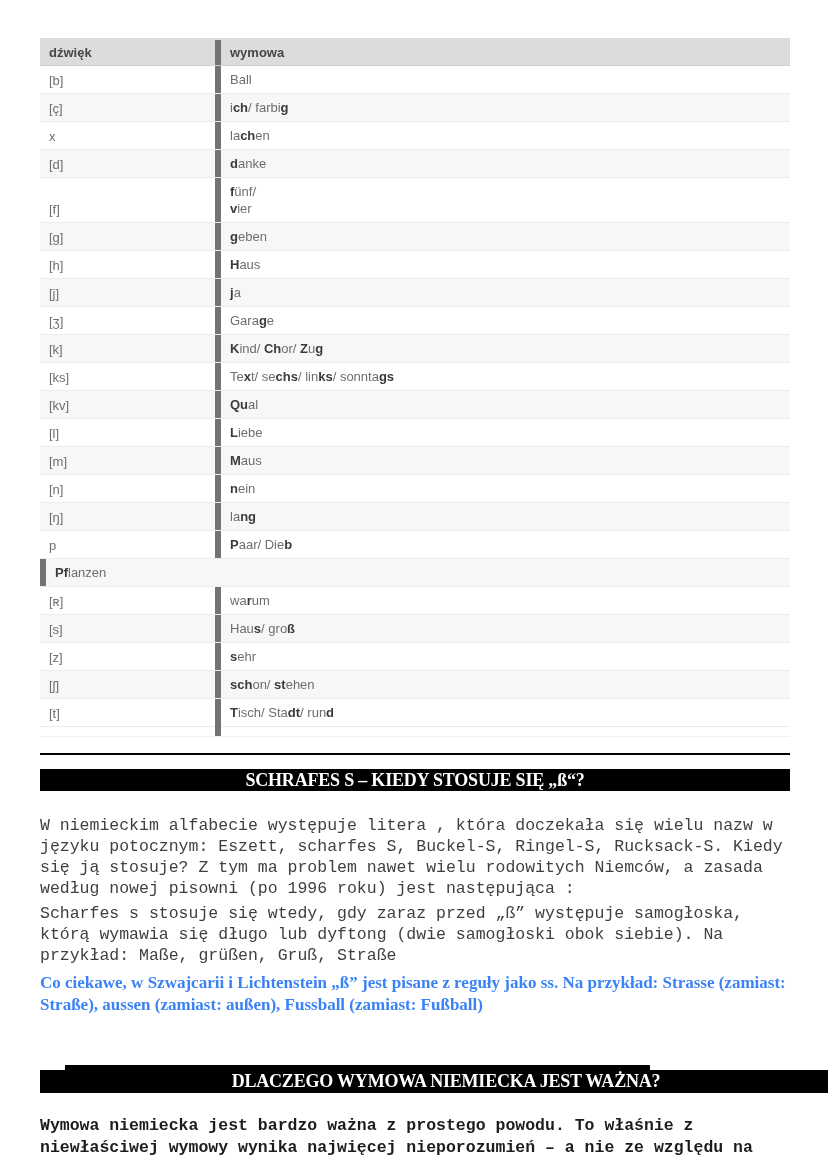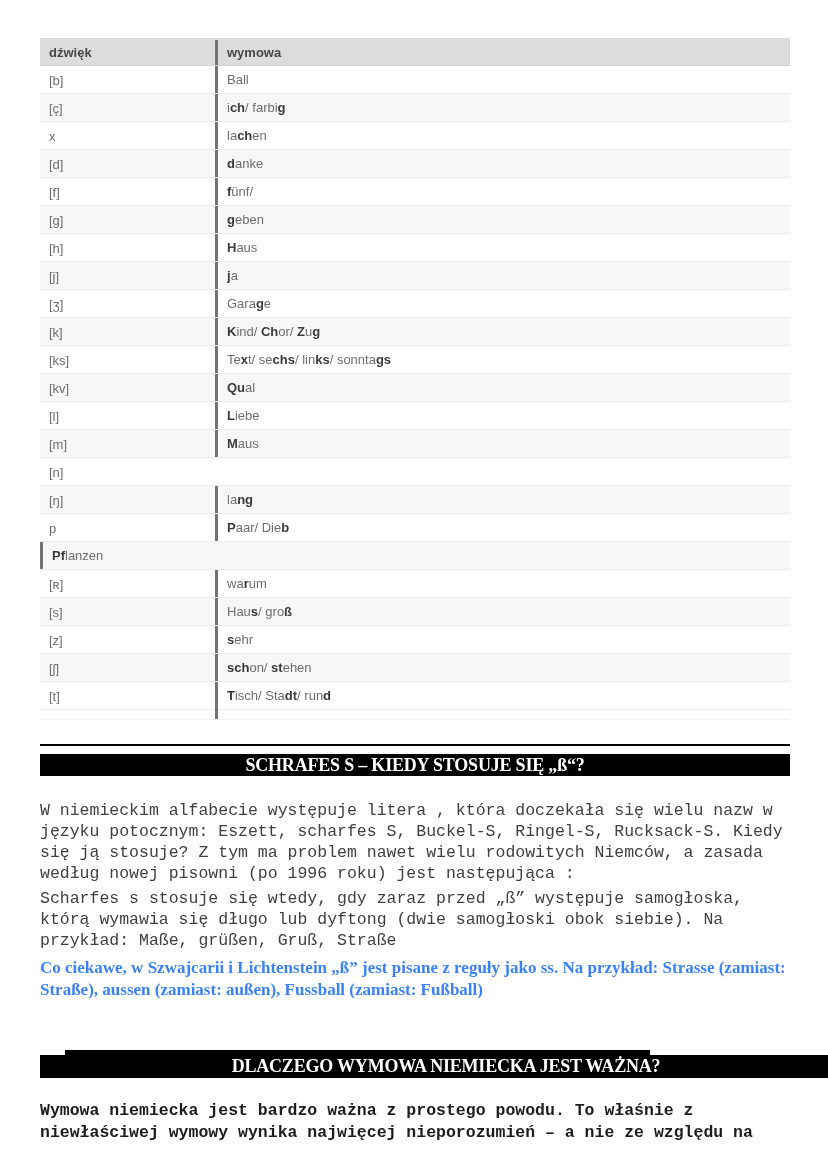--- a/index.html
+++ b/index.html
@@ -35,29 +35,29 @@
   }
   .t-row.partial{min-height:9px;height:9px;border-bottom:1px solid #f1f1f1;}
   .col-sound{
     width:175px;box-sizing:border-box;padding:5px 4px 5px 9px;
     font-size:13px;color:var(--table-text);
     display:flex;flex-direction:column;justify-content:center;
   }
   .t-head .col-sound,.t-head .col-wym{color:#474747;}
   .col-wym{
     flex:1;box-sizing:border-box;padding:5px 4px 5px 9px;
-    border-left:3px solid #737373;
+    border-left:6px solid #737373;
     font-size:13px;color:var(--table-text);
     display:flex;flex-direction:column;justify-content:center;
   }
   .col-wym .seg-bold{font-weight:bold;color:var(--table-bold);}
   .col-wym div{line-height:17px;}
 
   
-  .bar1-wrap{width:750px;margin-top:24px;border-top:2px solid var(--bar-bg);padding-top:8px;}
+  .bar1-wrap{width:750px;margin-top:16px;border-top:2px solid var(--bar-bg);padding-top:14px;}
   .bar2-wrap{width:812px;margin-top:49px;}
   .bar2-notch{height:5px;width:585px;margin-left:25px;background:var(--bar-bg);}
   .sec-bar{
     background:var(--bar-bg);color:var(--bar-text);
     font-family:"Liberation Serif",serif;font-weight:bold;
     font-size:18px;letter-spacing:-0.2px;
     text-align:center;
   }
   .bar1-wrap .sec-bar{height:22px;line-height:22px;}
   .bar2-wrap .sec-bar{height:23px;line-height:23px;}
@@ -113,20 +113,21 @@
         <div class="t-row alt">
           <div class="col-sound">[d]</div>
           <div class="col-wym">
             <div><span class="seg-bold">d</span><span>anke</span></div>
           </div>
         </div>
         <div class="t-row">
           <div class="col-sound">[f]</div>
           <div class="col-wym">
             <div><span class="seg-bold">f</span><span>ünf/</span></div>
+            <div><span class="seg-bold">v</span><span>ier</span></div>
           </div>
         </div>
         <div class="t-row alt">
           <div class="col-sound">[g]</div>
           <div class="col-wym">
             <div><span class="seg-bold">g</span><span>eben</span></div>
           </div>
         </div>
         <div class="t-row">
           <div class="col-sound">[h]</div>
@@ -171,20 +172,23 @@
           </div>
         </div>
         <div class="t-row alt">
           <div class="col-sound">[m]</div>
           <div class="col-wym">
             <div><span class="seg-bold">M</span><span>aus</span></div>
           </div>
         </div>
         <div class="t-row">
           <div class="col-sound">[n]</div>
+          <div class="col-wym">
+            <div><span class="seg-bold">n</span><span>ein</span></div>
+          </div>
         </div>
         <div class="t-row alt">
           <div class="col-sound">[ŋ]</div>
           <div class="col-wym">
             <div><span>la</span><span class="seg-bold">ng</span></div>
           </div>
         </div>
         <div class="t-row">
           <div class="col-sound">p</div>
           <div class="col-wym">

